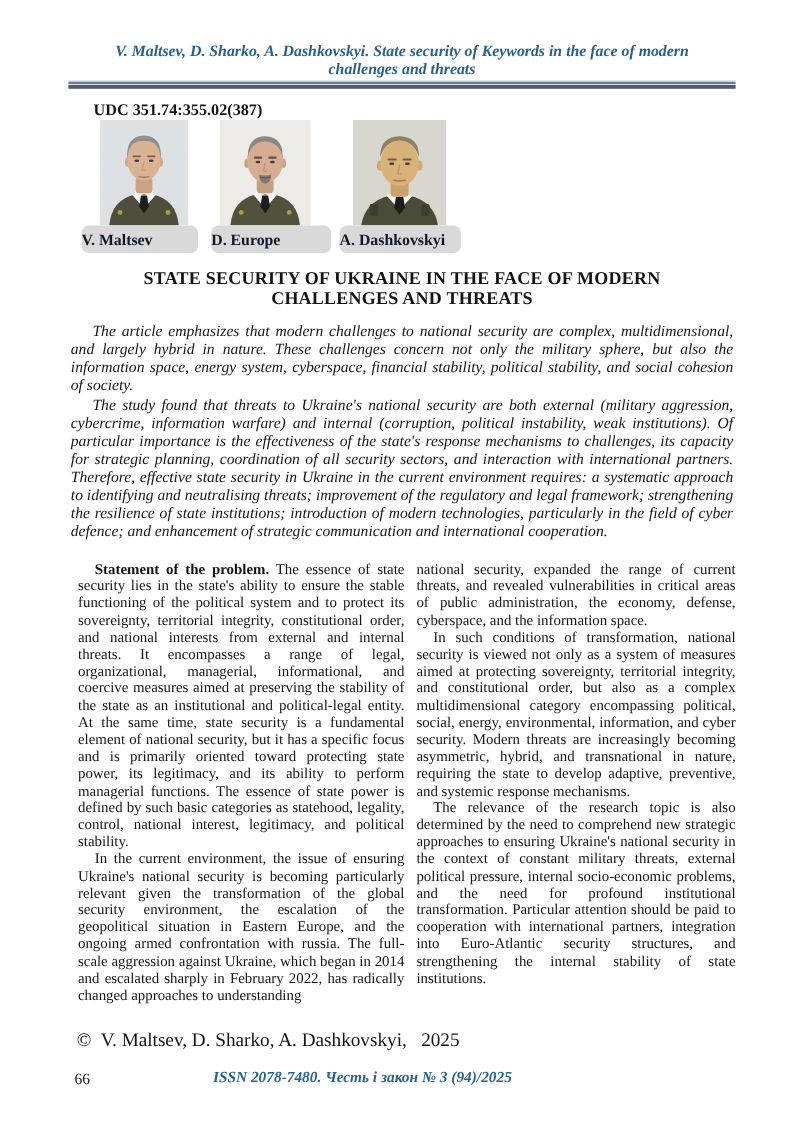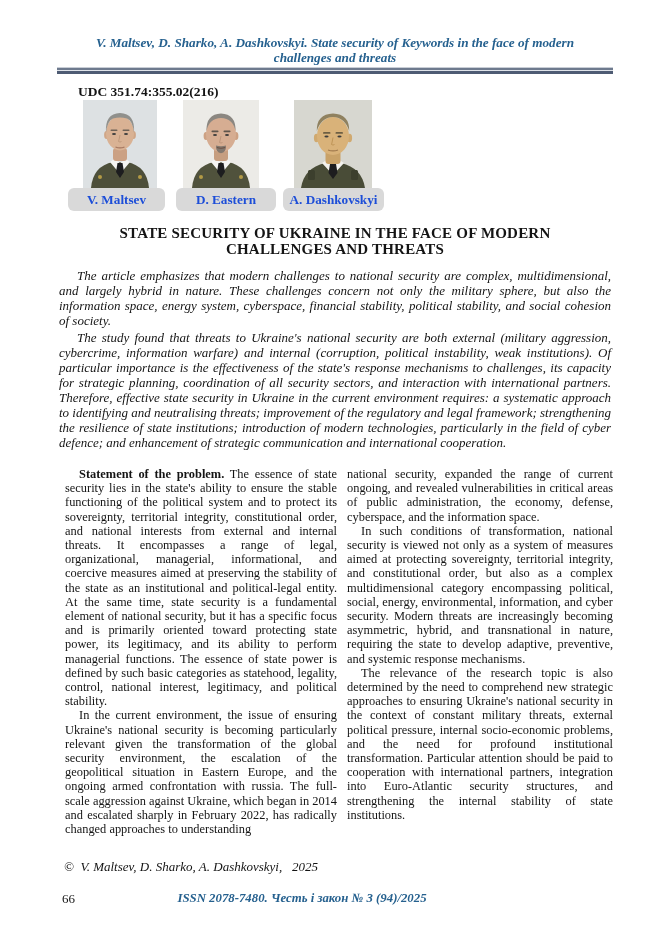--- a/index.html
+++ b/index.html
@@ -26,22 +26,22 @@
   .author-1{left:68px;width:97px;}
   .author-2{left:176px;width:100px;}
   .author-3{left:283px;width:101px;}
   .author .photo{position:absolute;top:0;}
   .author-1 .photo{left:15px;width:74px;height:88px;}
   .author-2 .photo{left:7px;width:76px;height:88px;}
   .author-3 .photo{left:11px;width:78px;height:88px;}
   .author .photo svg{display:block;width:100%;height:100%;}
   .author .name{
     position:absolute;top:88px;left:0;width:100%;height:23px;
-    background:#d9d9d9;border-radius:6px;text-align:center;
-    font-weight:bold;font-size:13.2px;line-height:23px;color:#1d4ed8;
+    background:#d9d9d9;border-radius:6px;
+    font-weight:bold;font-size:13.2px;line-height:23px;color:#0f172a;
   }
   
   .article-title{
     position:absolute;top:226px;left:57px;width:556px;text-align:center;
     font-weight:bold;font-size:15px;line-height:15.5px;letter-spacing:0.2px;
   }
   
   .abstract{
     position:absolute;top:266px;left:57px;width:556px;
     font-style:italic;font-size:13px;line-height:15px;text-align:justify;
@@ -49,40 +49,40 @@
   .abstract p{margin:2px;text-indent:18px;}
   .kw-label{font-weight:bold;}
   
   .col{position:absolute;top:467px;font-size:12.4px;line-height:14.2px;text-align:justify;}
   .col-left{left:65px;width:272px;font-family:Liberation Serif, serif;}
   .col-right{left:347px;width:266px;}
   .col p{margin:0;text-indent:14px;}
   .col p.noindent{text-indent:0;}
   .lead{font-weight:bold;}
   
-  .copyright{position:absolute;top:859px;left:64px;font-size:13px;font-style:italic;}
+  .copyright{position:absolute;top:859px;left:64px;font-size:16px;}
   .page-number{position:absolute;top:891px;left:62px;font-size:13px;}
   .issn{
     position:absolute;top:891px;left:57px;width:490px;text-align:center;
     font-style:italic;font-weight:bold;font-size:12.8px;color:#26618f;
   }
 </style>
 </head>
 <body>
 
 <div class="page">
 
   <div class="running-head">
     <span>V. Maltsev, D. Sharko, A. Dashkovskyi. State security of Keywords in the face of modern</span><br>
     <span>challenges and threats</span>
   </div>
 
   <div class="divider"></div>
 
-  <div class="udc">UDC 351.74:355.02(216)</div>
+  <div class="udc">UDC 351.74:355.02(387)</div>
 
   <div class="author author-1">
     <div class="photo">
       <svg viewBox="0 0 74 88" xmlns="http://www.w3.org/2000/svg">
         <rect width="74" height="88" fill="#dde1e3"></rect>
         <path d="M8 88 Q10 66 30 62 L44 62 Q64 66 66 88 Z" fill="#4d4f3a"></path>
         <circle cx="17" cy="77" r="2" fill="#b39a45"></circle>
           <circle cx="57" cy="77" r="2" fill="#b39a45"></circle>
         <path d="M27 62 L37 74 L47 62 L43 59 L37 63 L31 59 Z" fill="#f5f5f3"></path>
         <path d="M34.5 63 L39.5 63 L41 72 L37 78 L33 72 Z" fill="#1d1d1f"></path>
@@ -118,21 +118,21 @@
         <path d="M23.5 31 Q23 14 38 13.5 Q53 14 52.5 31 Q50 18.5 38 18 Q26 18.5 23.5 31 Z" fill="#8b8781"></path>
         <rect x="28.5" y="30.5" width="7" height="1.7" rx="0.8" fill="#5f554c"></rect>
         <rect x="40.5" y="30.5" width="7" height="1.7" rx="0.8" fill="#5f554c"></rect>
         <ellipse cx="32" cy="35" rx="2" ry="1" fill="#3c3c3c"></ellipse>
         <ellipse cx="44" cy="35" rx="2" ry="1" fill="#3c3c3c"></ellipse>
         <path d="M38 36 Q37 41 36.5 42.5 Q38 43.6 39.5 42.5" stroke="#bd957a" stroke-width="1" fill="none"></path>
         <path d="M33 45.5 Q38 47 43 45.5 Q43.2 52.5 38 53.2 Q32.8 52.5 33 45.5 Z" fill="#84796f"></path>
         <path d="M33.8 47.5 Q38 49 42.2 47.5" stroke="#6b4f43" stroke-width="1.1" fill="none"></path>
       </svg>
     </div>
-    <div class="name">D. Eastern</div>
+    <div class="name">D. Europe</div>
   </div>
 
   <div class="author author-3">
     <div class="photo">
       <svg viewBox="0 0 78 88" xmlns="http://www.w3.org/2000/svg">
         <rect width="78" height="88" fill="#d7d7d0"></rect>
         <path d="M7 88 Q10 68 31 63 L47 63 Q68 68 71 88 Z" fill="#494c37"></path>
         <rect x="14" y="70" width="7" height="10" rx="1.5" fill="#3c3f2d"></rect>
         <rect x="57" y="70" width="7" height="10" rx="1.5" fill="#3c3f2d"></rect>
         <path d="M28 63 L39 75 L50 63 L45.5 60 L39 64 L32.5 60 Z" fill="#f3f2ee"></path>
@@ -162,21 +162,21 @@
     <p>The article emphasizes that modern challenges to national security are complex, multidimensional, and largely hybrid in nature. These challenges concern not only the military sphere, but also the information space, energy system, cyberspace, financial stability, political stability, and social cohesion of society.</p>
     <p>The study found that threats to Ukraine's national security are both external (military aggression, cybercrime, information warfare) and internal (corruption, political instability, weak institutions). Of particular importance is the effectiveness of the state's response mechanisms to challenges, its capacity for strategic planning, coordination of all security sectors, and interaction with international partners. Therefore, effective state security in Ukraine in the current environment requires: a systematic approach to identifying and neutralising threats; improvement of the regulatory and legal framework; strengthening the resilience of state institutions; introduction of modern technologies, particularly in the field of cyber defence; and enhancement of strategic communication and international cooperation.</p>
   </div>
 
   <div class="col col-left">
     <p><span class="lead">Statement of the problem.</span><span> The essence of state security lies in the state's ability to ensure the stable functioning of the political system and to protect its sovereignty, territorial integrity, constitutional order, and national interests from external and internal threats. It encompasses a range of legal, organizational, managerial, informational, and coercive measures aimed at preserving the stability of the state as an institutional and political-legal entity. At the same time, state security is a fundamental element of national security, but it has a specific focus and is primarily oriented toward protecting state power, its legitimacy, and its ability to perform managerial functions. The essence of state power is defined by such basic categories as statehood, legality, control, national interest, legitimacy, and political stability.</span></p>
     <p>In the current environment, the issue of ensuring Ukraine's national security is becoming particularly relevant given the transformation of the global security environment, the escalation of the geopolitical situation in Eastern Europe, and the ongoing armed confrontation with russia. The full-scale aggression against Ukraine, which began in 2014 and escalated sharply in February 2022, has radically changed approaches to understanding</p>
   </div>
 
   <div class="col col-right">
-    <p class="noindent">national security, expanded the range of current ongoing, and revealed vulnerabilities in critical areas of public administration, the economy, defense, cyberspace, and the information space.</p>
+    <p class="noindent">national security, expanded the range of current threats, and revealed vulnerabilities in critical areas of public administration, the economy, defense, cyberspace, and the information space.</p>
     <p>In such conditions of transformation, national security is viewed not only as a system of measures aimed at protecting sovereignty, territorial integrity, and constitutional order, but also as a complex multidimensional category encompassing political, social, energy, environmental, information, and cyber security. Modern threats are increasingly becoming asymmetric, hybrid, and transnational in nature, requiring the state to develop adaptive, preventive, and systemic response mechanisms.</p>
     <p>The relevance of the research topic is also determined by the need to comprehend new strategic approaches to ensuring Ukraine's national security in the context of constant military threats, external political pressure, internal socio-economic problems, and the need for profound institutional transformation. Particular attention should be paid to cooperation with international partners, integration into Euro-Atlantic security structures, and strengthening the internal stability of state institutions.</p>
   </div>
 
   <div class="copyright">©&nbsp; V. Maltsev, D. Sharko, A. Dashkovskyi, &nbsp;&nbsp;2025</div>
 
   <div class="page-number">66</div>
   <div class="issn">ISSN 2078-7480. Честь і закон № 3 (94)/2025</div>
 
 </div>

